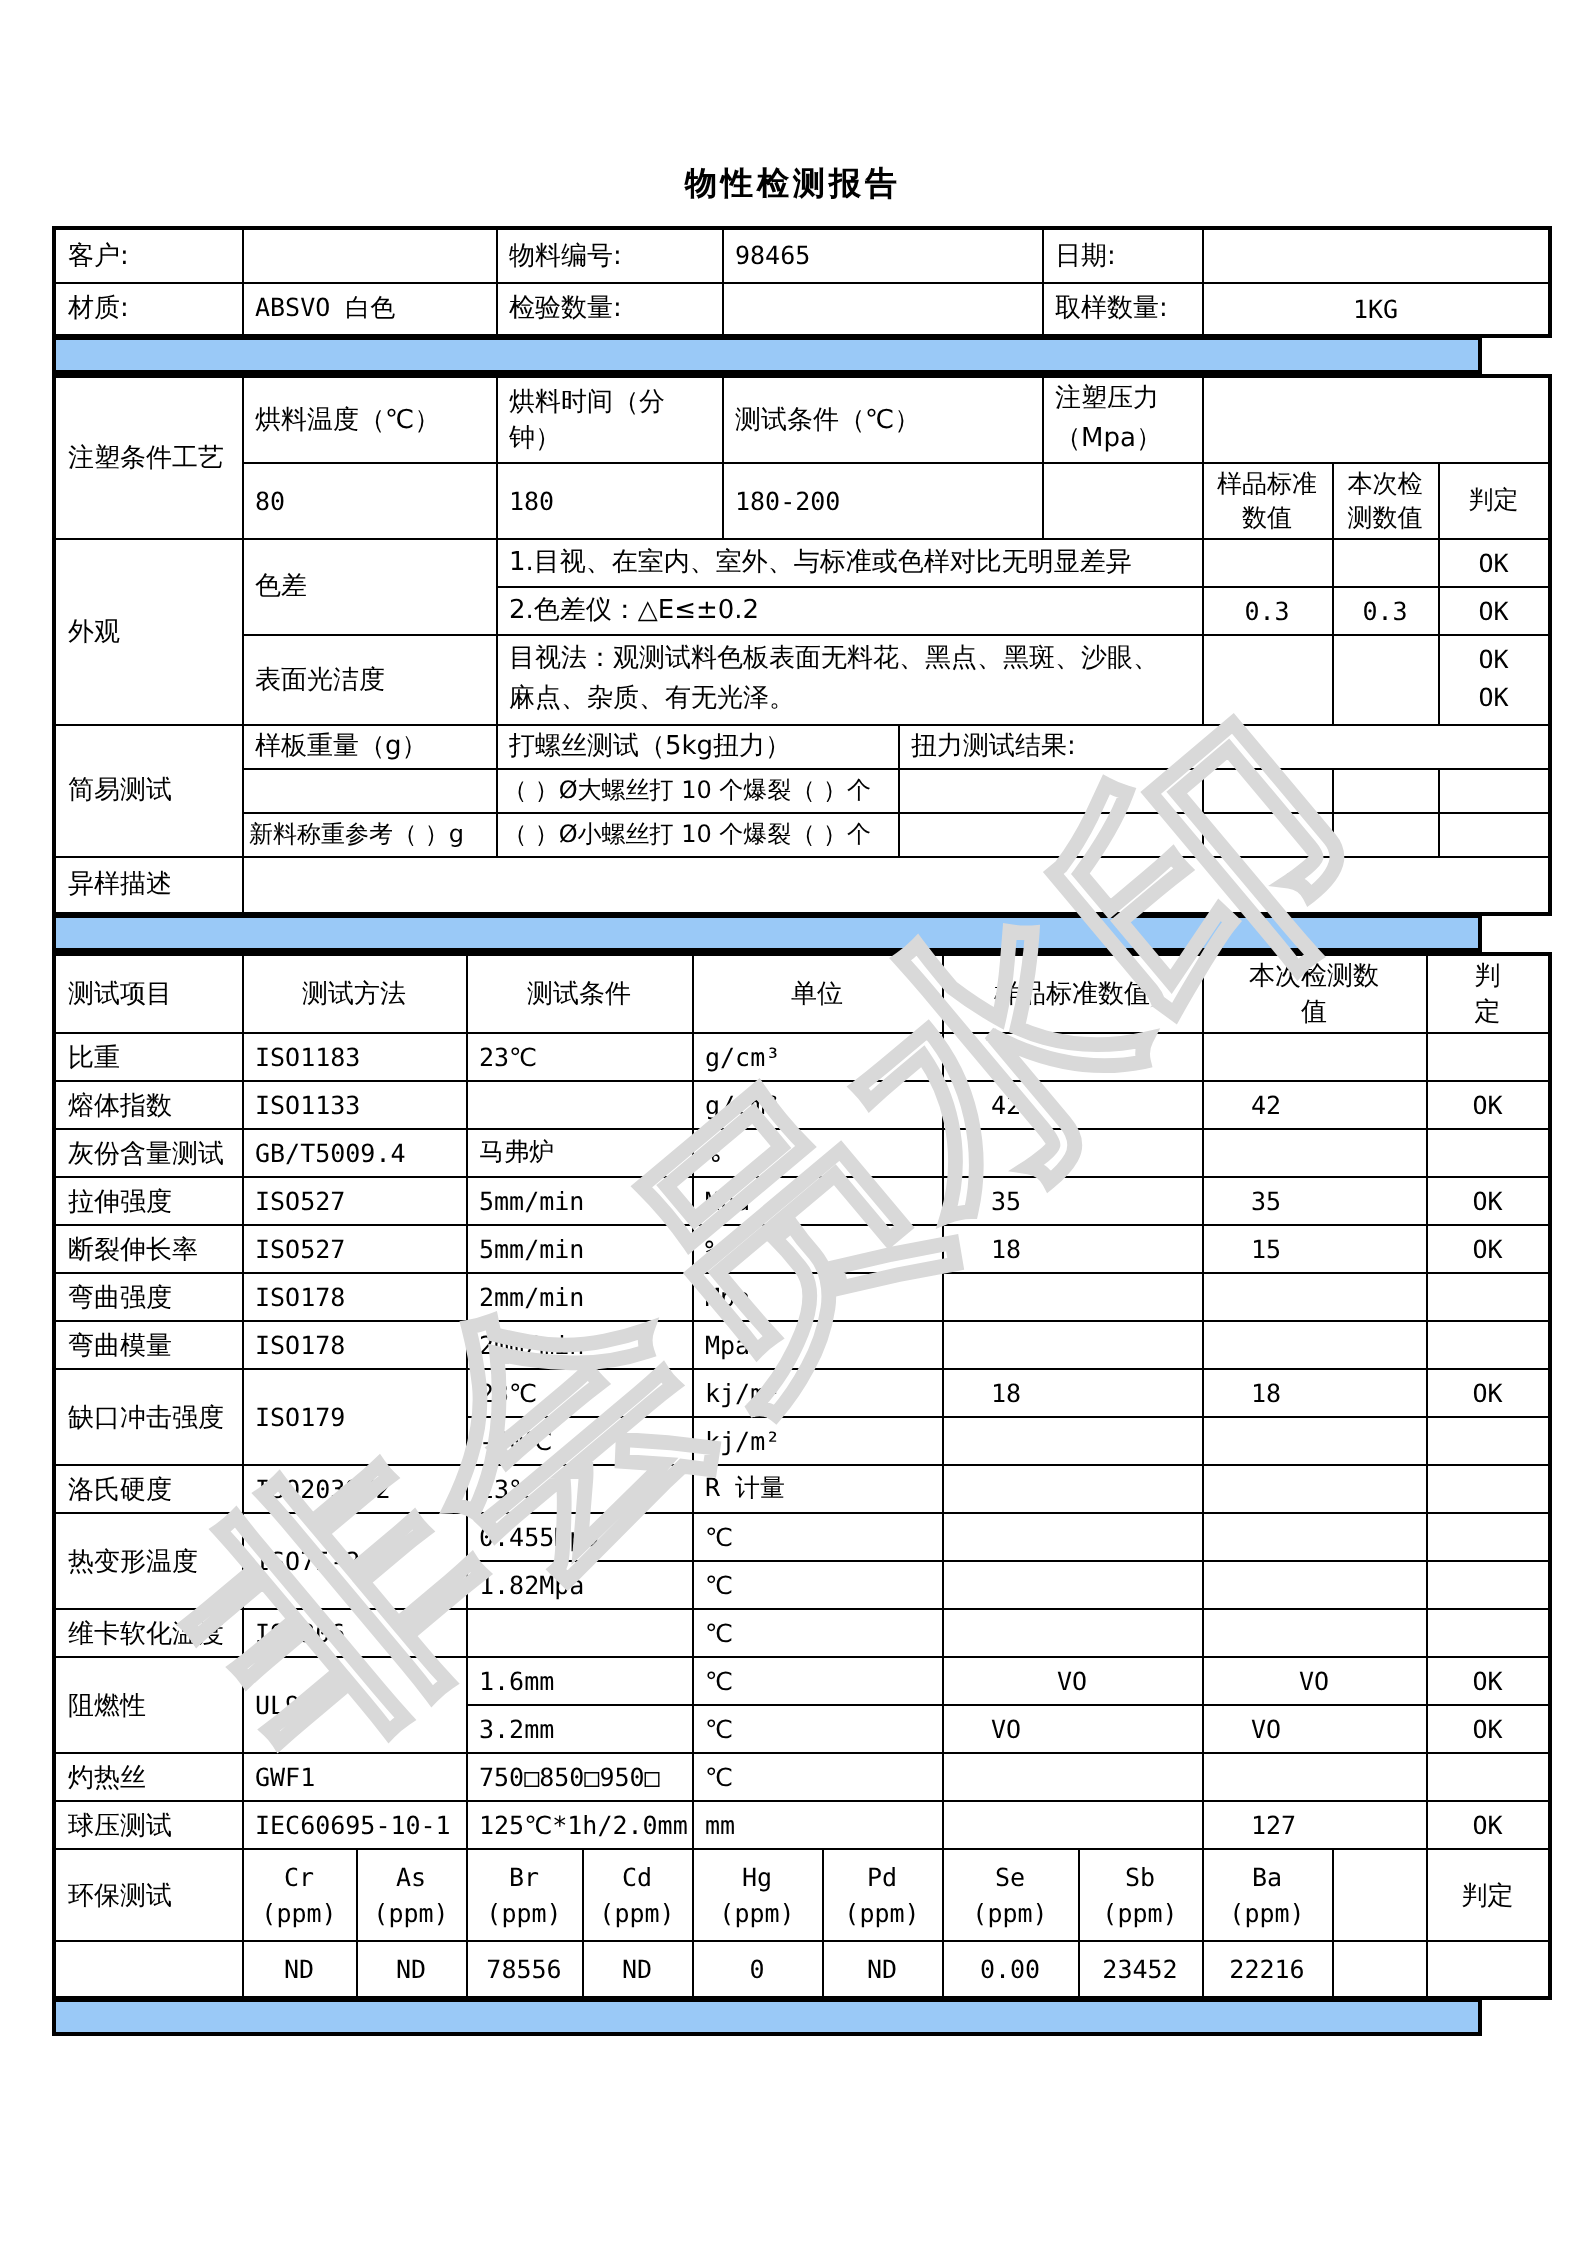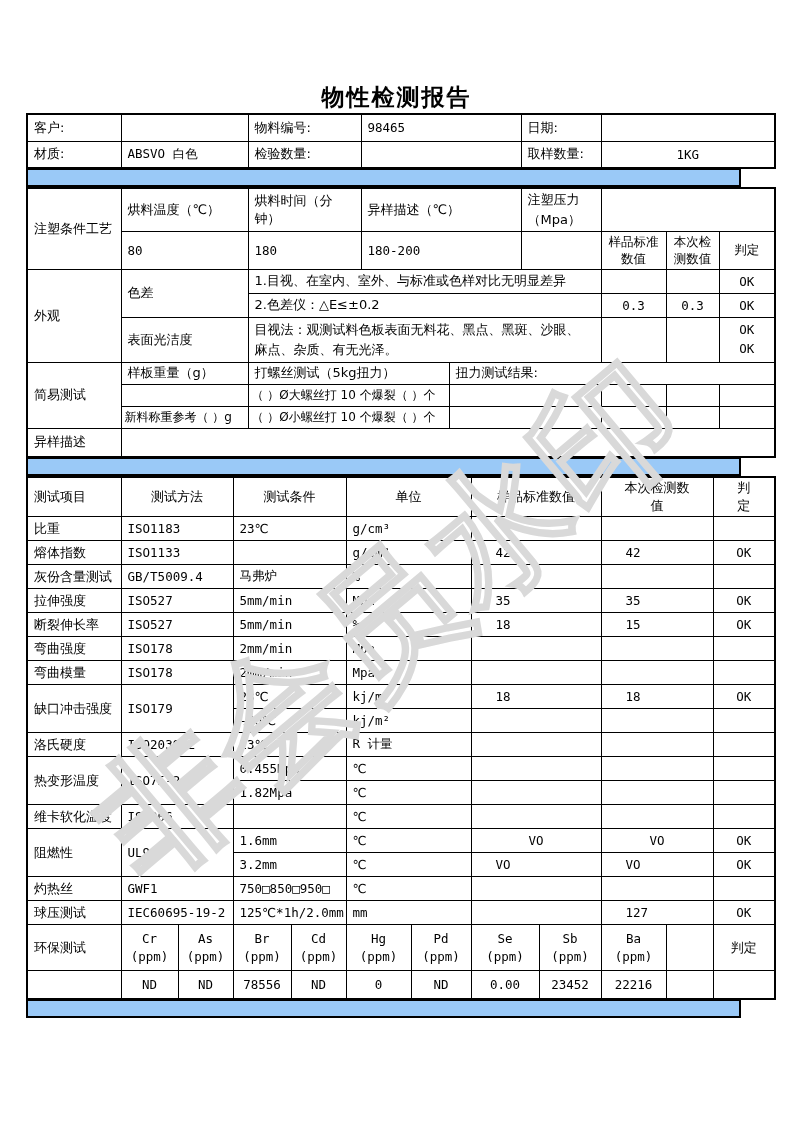--- a/index.html
+++ b/index.html
@@ -1,20 +1,20 @@
 <!DOCTYPE html>
 <html><head>
 <meta charset="utf-8">
 <style>
   * { box-sizing: border-box; }
   html,body { margin:0; padding:0; background:#ffffff; }
   body { width:793px; height:1122px; font-family:"DejaVu Sans",sans-serif; color:#000; }
   .page { position:relative; width:793px; height:1122px; overflow:hidden; background:#fff; }
   .title { margin:0; padding-top:82px; height:113px; text-align:center;
-           font-size:23px; font-weight:bold; letter-spacing:2px; }
+           font-size:16px; font-weight:bold; letter-spacing:2px; }
   .doc { margin-left:26px; width:715px; position:relative; z-index:1; }
   table { border-collapse:collapse; table-layout:fixed; width:748px; border:2px solid #000; }
   td { border:1px solid #000; font-size:13px; padding:1px 6px; vertical-align:middle; overflow:hidden; }
   .mono { font-family:"DejaVu Sans Mono","DejaVu Sans",monospace; font-size:12.5px; }
   .ctr { text-align:center; padding:1px 2px; }
   .pre { white-space:pre-line; line-height:1.5; }
   .band { height:18px; background:#9AC9F7; border:2px solid #000; border-top-width:1px; border-bottom-width:2px; }
   
   .t1 tr { height:27px; }
   tr.rA  { height:43px; }
@@ -93,21 +93,21 @@
           <col style="width:80px">
           <col style="width:65px">
           <col style="width:53px">
           <col style="width:56px">
         </colgroup>
       <tbody>
           <tr class="rA">
         <td rowspan="2" class="sec-label">注塑条件工艺</td>
         <td>烘料温度（℃）</td>
         <td>烘料时间（分钟）</td>
-        <td colspan="2">异样描述（℃）</td>
+        <td colspan="2">测试条件（℃）</td>
         <td class="pre">注塑压力
 （Mpa）</td>
         <td colspan="3"></td>
       </tr>
       <tr class="rB">
         <td class="mono">80</td>
         <td class="mono">180</td>
         <td colspan="2" class="mono">180-200</td>
         <td></td>
         <td class="rhead">样品标准数值</td>
@@ -326,21 +326,21 @@
             <td>灼热丝</td>
             <td colspan="2" class="mono">GWF1</td>
             <td colspan="2" class="mono">750□850□950□</td>
             <td colspan="2" class="mono">℃</td>
             <td colspan="2" class="mono num"></td>
             <td colspan="2" class="mono num"></td>
             <td class="mono ctr"></td>
           </tr>
           <tr class="m">
             <td>球压测试</td>
-            <td colspan="2" class="mono">IEC60695-19-2</td>
+            <td colspan="2" class="mono">IEC60695-10-1</td>
             <td colspan="2" class="mono">125℃*1h/2.0mm</td>
             <td colspan="2" class="mono">mm</td>
             <td colspan="2" class="mono num"></td>
             <td colspan="2" class="mono num">127</td>
             <td class="mono ctr">OK</td>
           </tr>
           <tr class="ecoH">
             <td>环保测试</td>
             <td class="mono rhead pre">Cr
 (ppm)</td>

